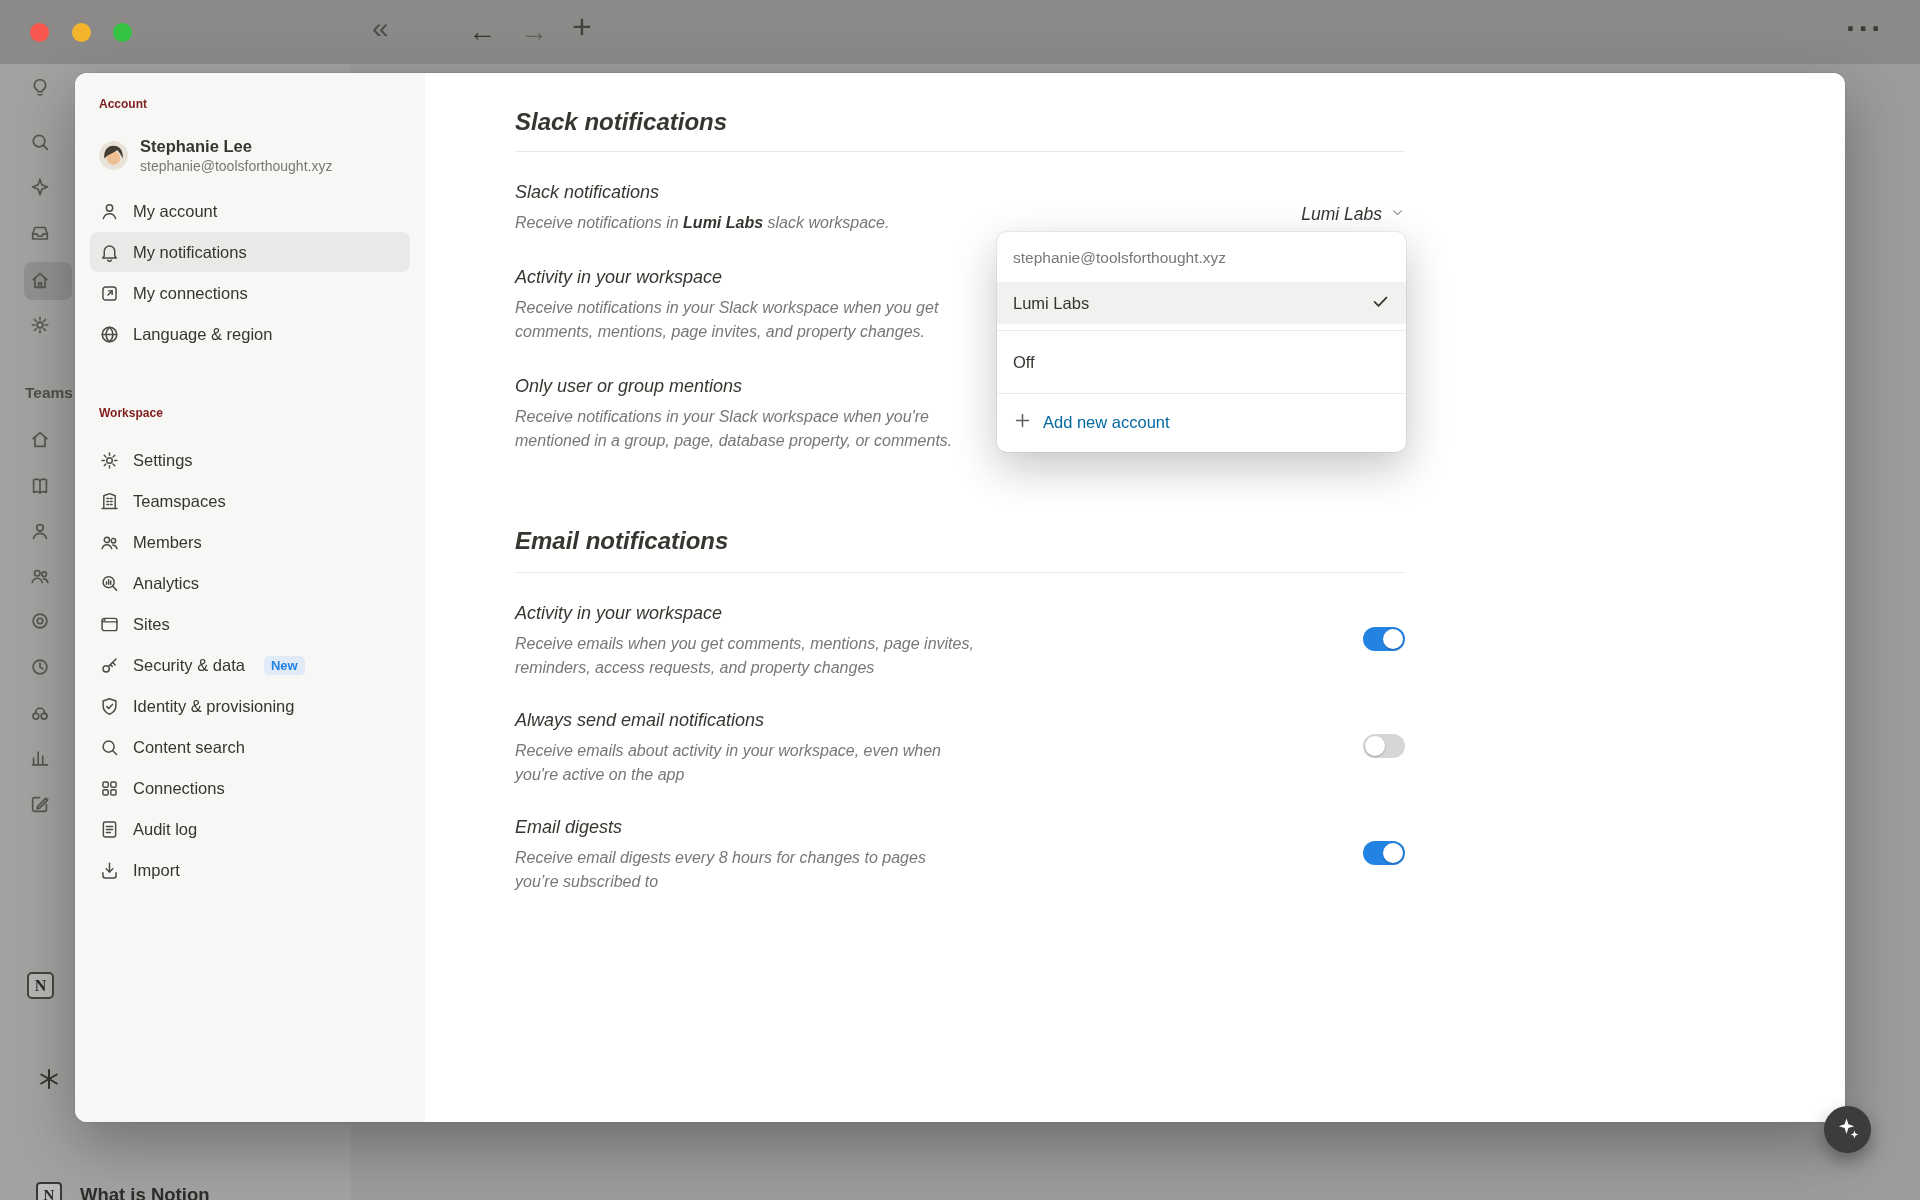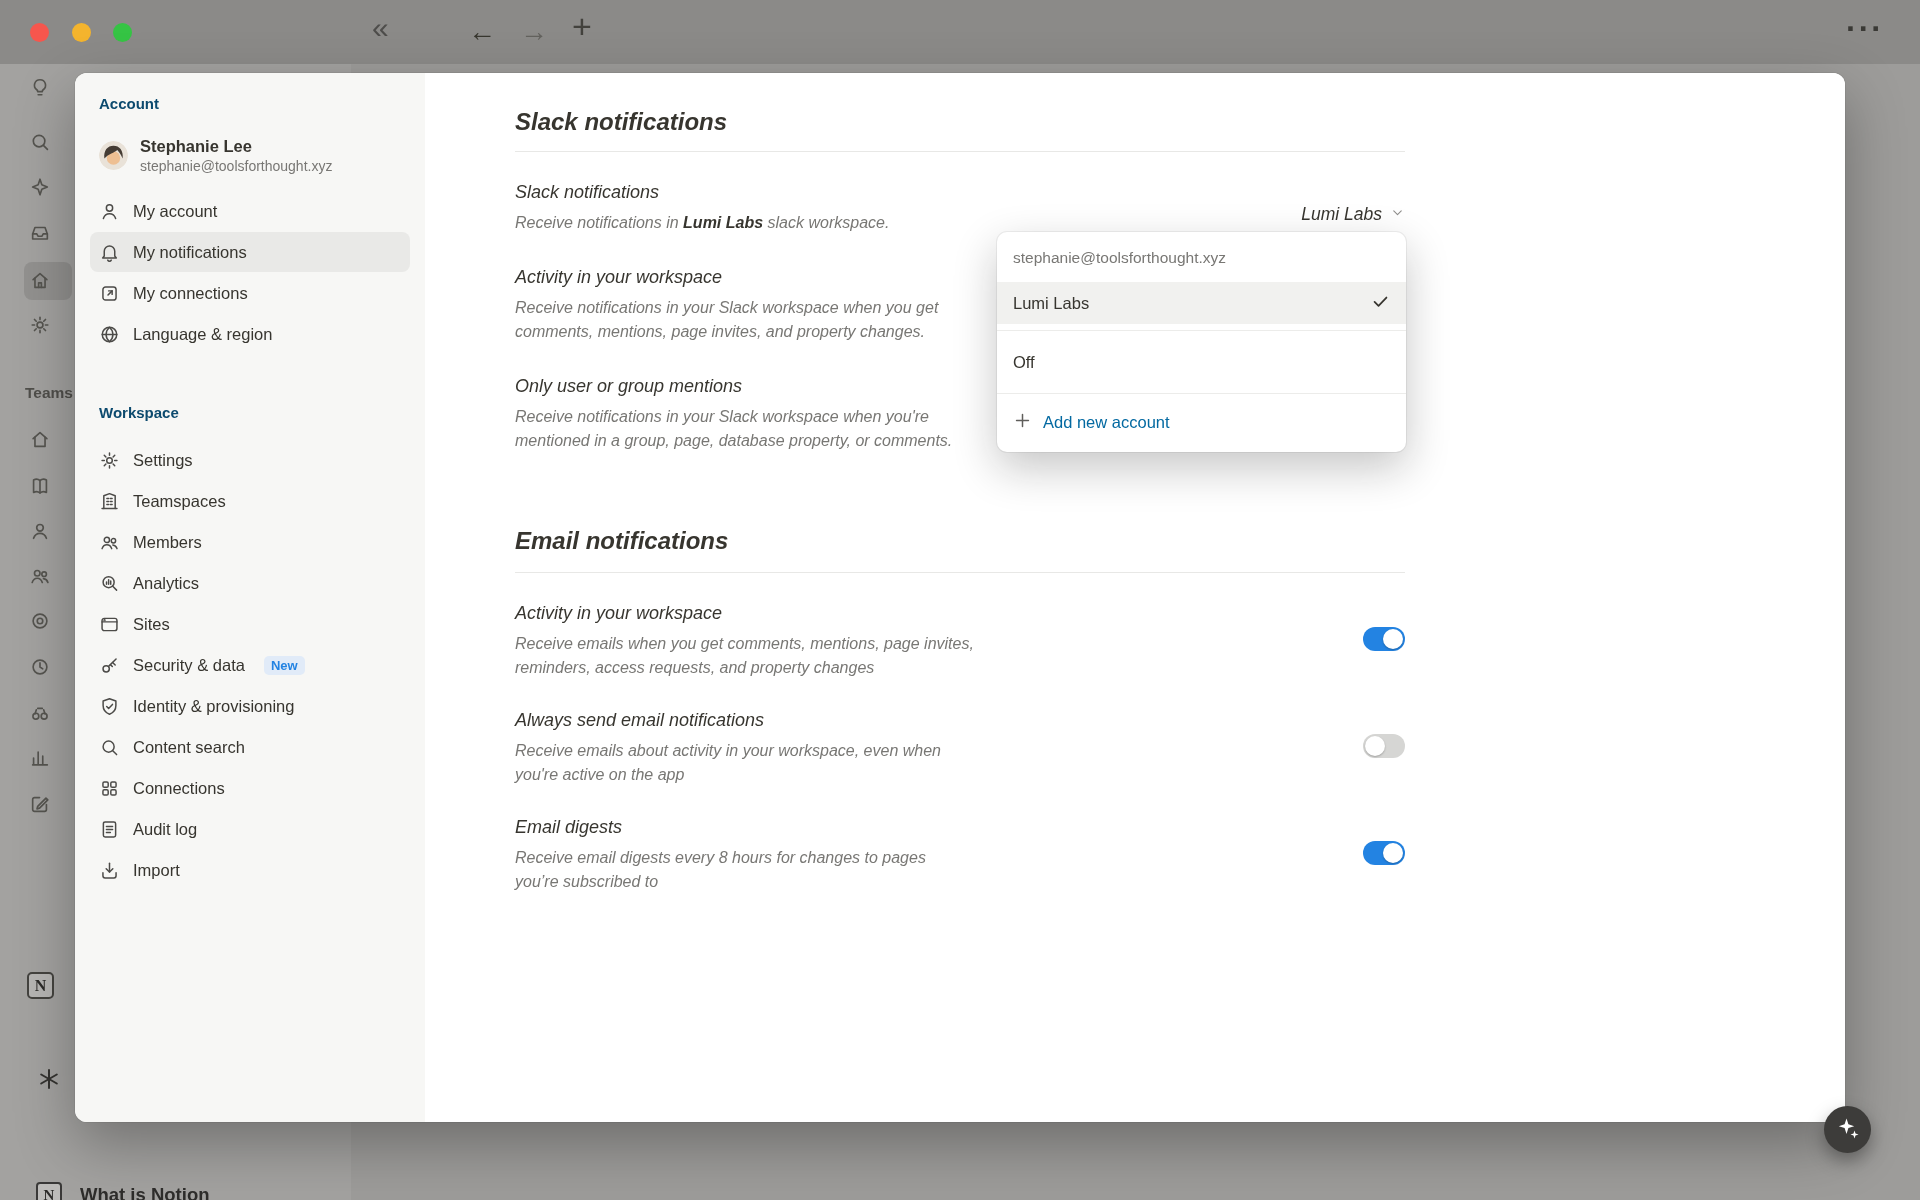--- a/index.html
+++ b/index.html
@@ -33,21 +33,21 @@
   .bg-bottom-row .rowic svg { stroke:#343330; fill:none; stroke-width:2; stroke-linecap:round; }
   .bg-nbox2 { width:26px; height:26px; background:#bdbcba; border:2px solid #3a3938; border-radius:4px; display:flex; align-items:center; justify-content:center;
               font-family:"Liberation Serif",serif; font-weight:bold; font-size:15px; color:#2c2b29; }
 
   
   .modal { position:absolute; left:75px; top:73px; width:1770px; height:1049px; background:#fff; border-radius:12px;
            box-shadow:0 0 0 1px rgba(0,0,0,.05), 0 22px 60px rgba(0,0,0,.30); overflow:hidden; }
 
   
   .msidebar { position:absolute; left:0; top:0; bottom:0; width:350px; background:#f7f7f5; padding:22px 15px 0 15px; }
-  .sec-label { font-size:15px; font-weight:bold; color:#0c4a6e; margin:0 0 18px 9px; line-height:18px; }
+  .sec-label { font-size:12px; font-weight:bold; color:#7f1d1d; margin:0 0 18px 9px; line-height:18px; }
   .user { display:flex; align-items:center; gap:12px; padding:0 9px; height:48px; margin-bottom:12px; cursor:pointer; }
   .avatar { width:29px; height:29px; border-radius:50%; overflow:hidden; flex:none; }
   .uname { font-size:16.5px; font-weight:bold; color:#37352f; line-height:21px; }
   .uemail { font-size:14px; color:#787774; line-height:18px; }
   .mitem { display:flex; align-items:center; gap:13px; height:40px; margin-bottom:1px; padding:0 9px; border-radius:8px; font-size:16.5px; color:#37352f; cursor:pointer; }
   .mitem.sel { background:#e9e9e7; }
   .ic { width:21px; height:21px; display:flex; align-items:center; justify-content:center; flex:none; }
   .ic svg { stroke:#4c4b48; fill:none; stroke-width:1.7; stroke-linecap:round; stroke-linejoin:round; }
   .ws-label { margin:50px 0 18px 9px; }
   .badge { margin-left:6px; font-size:13px; font-weight:bold; color:#2383e2; background:#e1ebf8; border-radius:5px; padding:2px 7px; }

